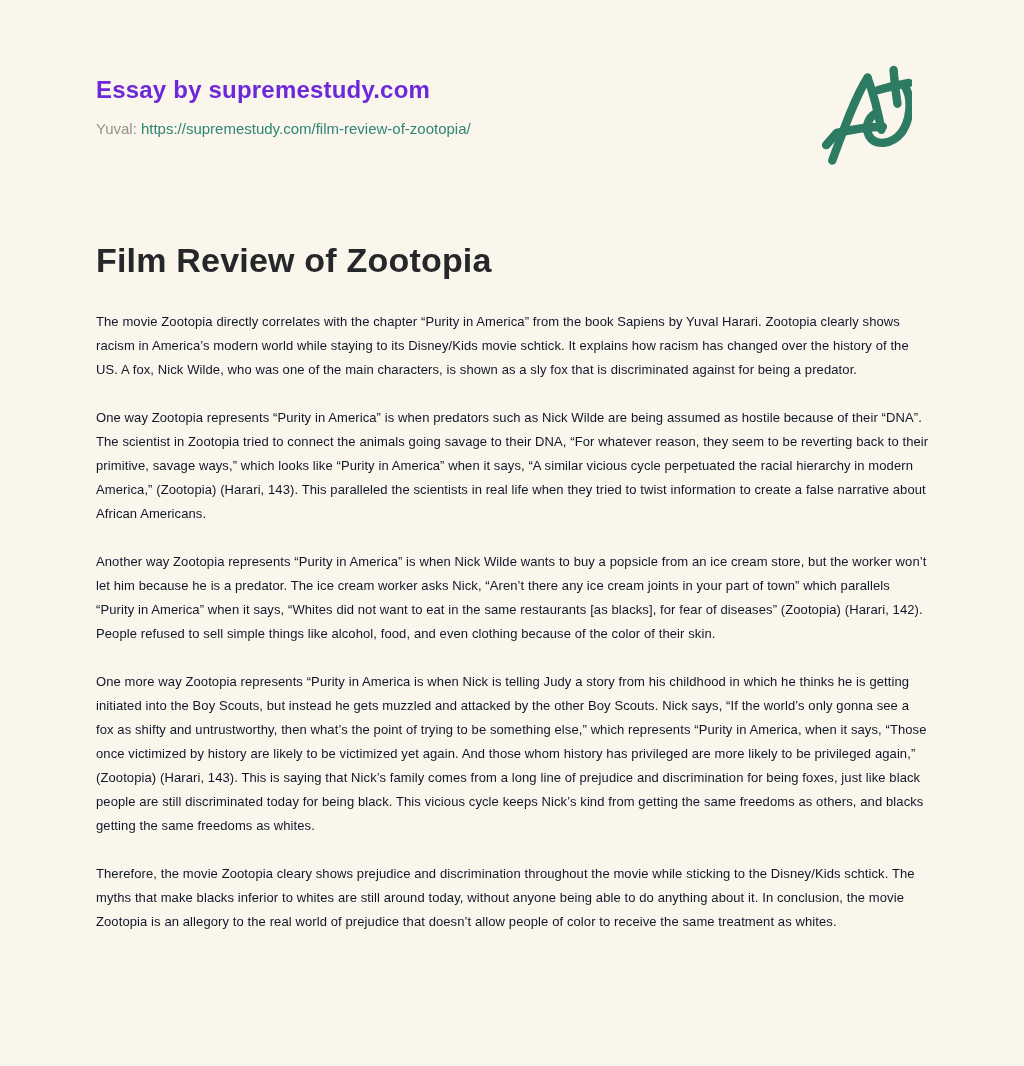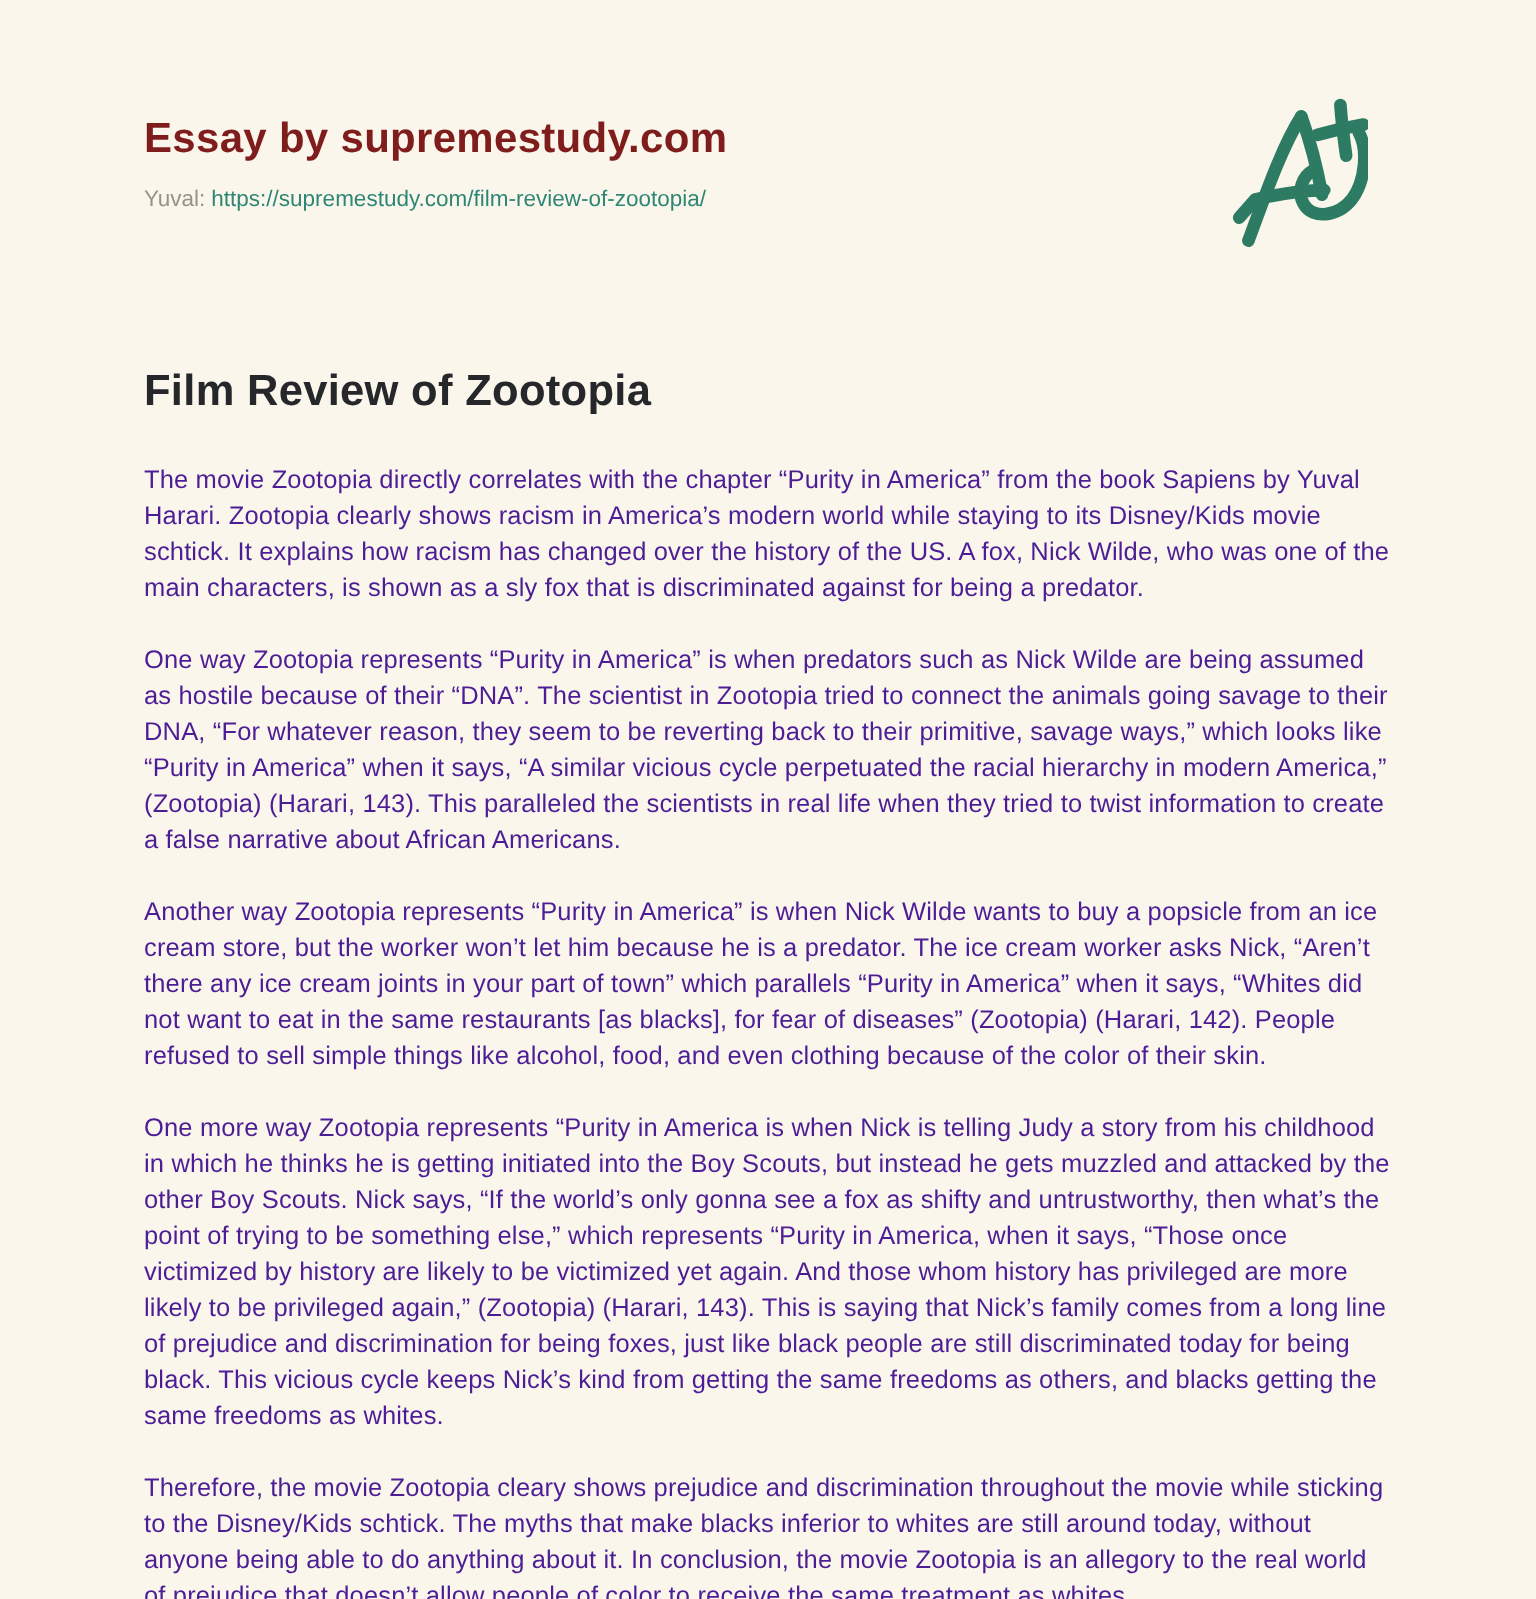--- a/index.html
+++ b/index.html
@@ -10,23 +10,23 @@
   body {
     height: 1066px;
     background: #fbf6ec;
     position: relative;
     overflow: hidden;
   }
   .page {
     padding: 76px 94px 0 96px;
   }
   .header-title {
-    font-size: 28px;
+    font-size: 24px;
     font-weight: 700;
-    color: #7f1d1d;
+    color: #6d28d9;
     letter-spacing: 0.2px;
   }
   .source-line {
     margin-top: 16px;
     font-size: 15px;
     color: #96918a;
   }
   .source-line a {
     color: #2e8674;
     text-decoration: none;
@@ -35,32 +35,32 @@
   }
   .logo {
     position: absolute;
     top: 64px;
     left: 820px;
     width: 92px;
     height: 104px;
   }
   .essay-title {
     margin-top: 104px;
-    font-size: 29px;
+    font-size: 34px;
     font-weight: 700;
     color: #26272b;
     letter-spacing: 0.2px;
   }
   .essay-body {
     margin-top: 30px;
   }
   .essay-body p {
-    font-size: 17px;
+    font-size: 13px;
     line-height: 24px;
-    color: #4c1d95;
+    color: #0f172a;
     margin-bottom: 24px;
     letter-spacing: 0.1px;
   }
 </style>
 </head>
 <body>
 
 <div class="page">
 
   <div class="header-title">Essay by supremestudy.com</div>

